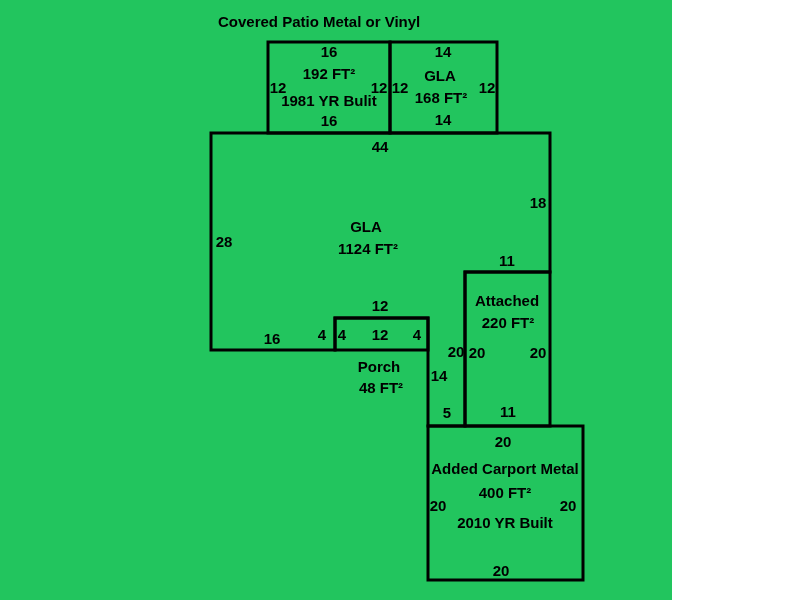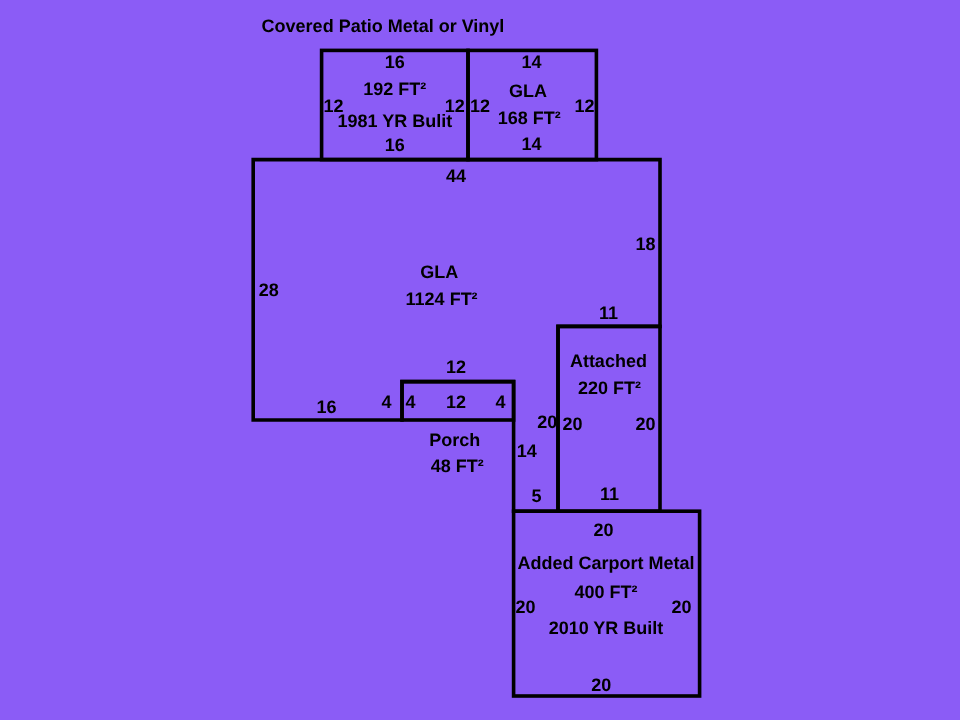--- a/index.html
+++ b/index.html
@@ -2,23 +2,23 @@
 <html><head>
 <meta charset="utf-8">
 <style>
   html, body {
     margin: 0;
     padding: 0;
     background: #ffffff;
   }
   .sketch-canvas {
     position: relative;
-    width: 800px;
+    width: 672px;
     height: 600px;
-    background: #8b5cf6;
+    background: #22c55e;
     overflow: hidden;
   }
   svg text {
     font-family: "Liberation Sans", sans-serif;
     font-size: 15px;
     font-weight: bold;
     fill: #000000;
   }
   svg .outline {
     fill: none;

